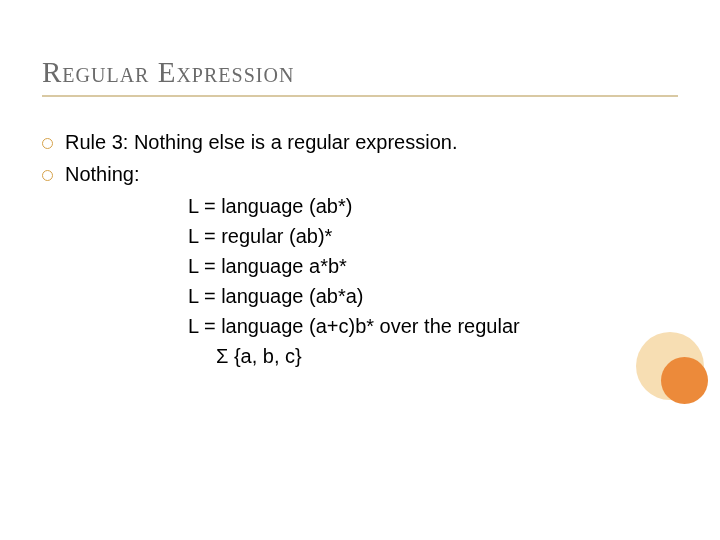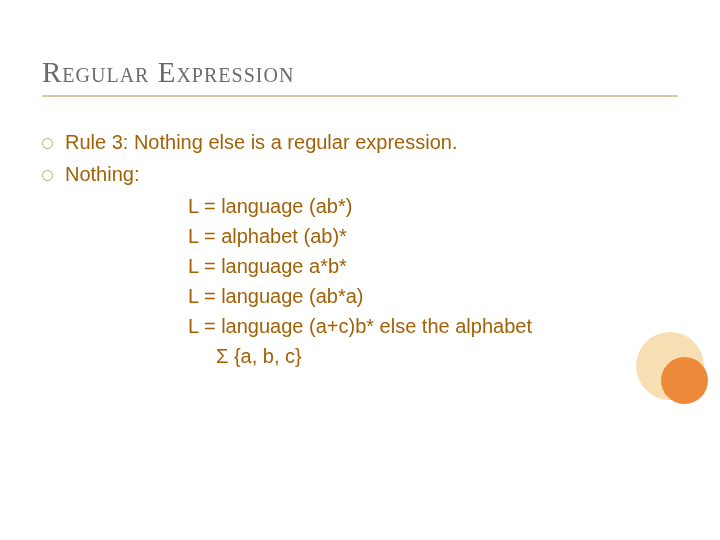--- a/index.html
+++ b/index.html
@@ -26,21 +26,21 @@
     margin-bottom: 6px;
   }
   .rule {
     height: 2px;
     background: #d9c9a3;
     width: 100%;
     margin-bottom: 30px;
   }
   .content {
     font-size: 20px;
-    color: #a16207;
+    color: #000000;
     line-height: 1.5;
   }
   .bullet-row {
     display: flex;
     align-items: baseline;
     margin-bottom: 2px;
   }
   .bullet-icon {
     width: 11px;
     height: 11px;
@@ -93,24 +93,24 @@
       <span>Rule 3: Nothing else is a regular expression.</span>
     </div>
 
     <div class="bullet-row">
       <span class="bullet-icon"></span>
       <span>Nothing:</span>
     </div>
 
     <div class="examples-block">
       <div class="line">L = language (ab*)</div>
-      <div class="line">L = alphabet (ab)*</div>
+      <div class="line">L = regular (ab)*</div>
       <div class="line">L = language  a*b*</div>
       <div class="line">L = language (ab*a)</div>
-      <div class="line">L = language (a+c)b* else the alphabet</div>
+      <div class="line">L = language (a+c)b* over the regular</div>
       <div class="line alpha-line">Σ {a, b, c}</div>
     </div>
 
   </div>
 
   <div class="circle-outer"></div>
   <div class="circle-inner"></div>
 </div>
 
 </body></html>

